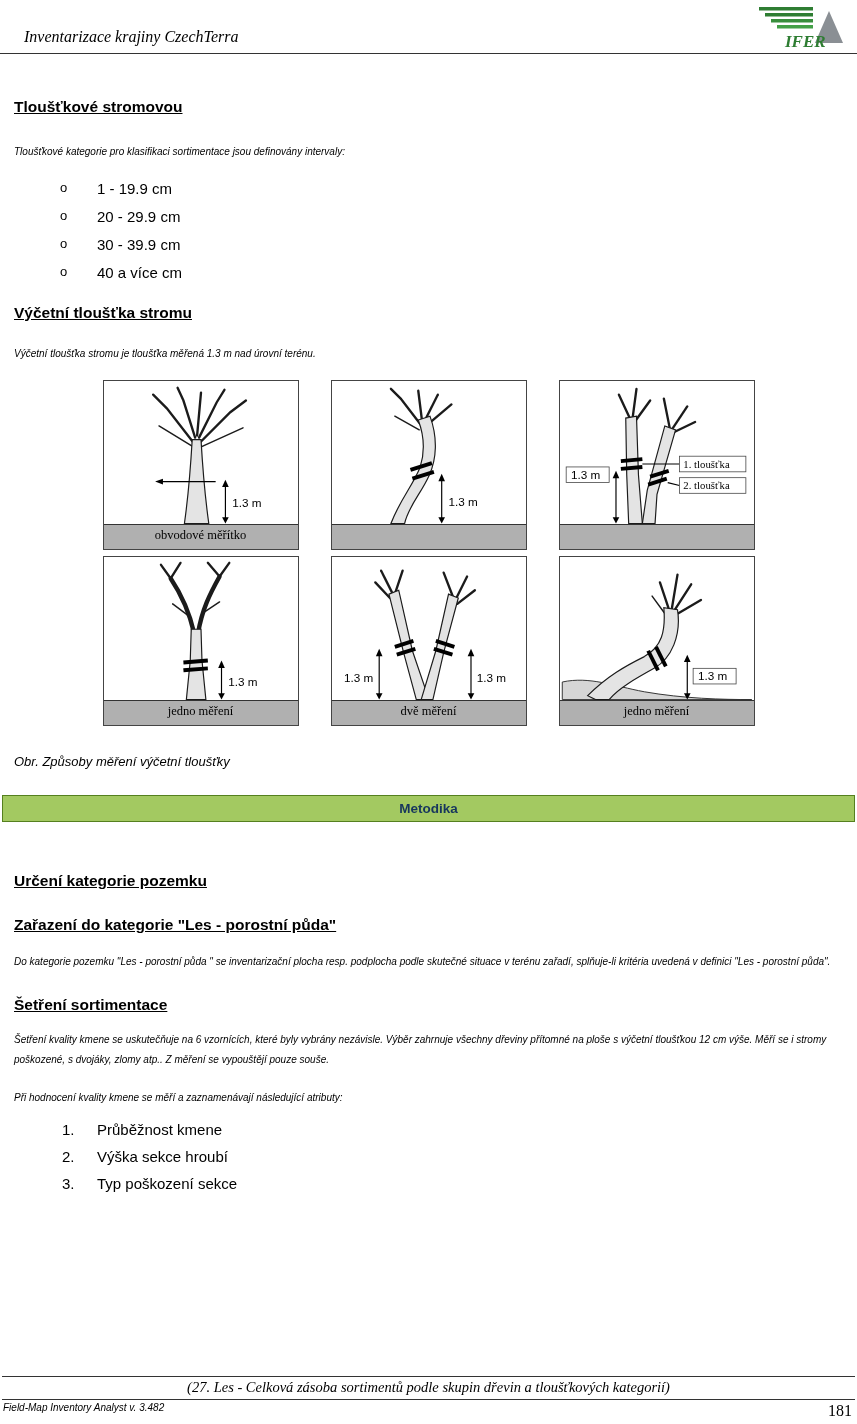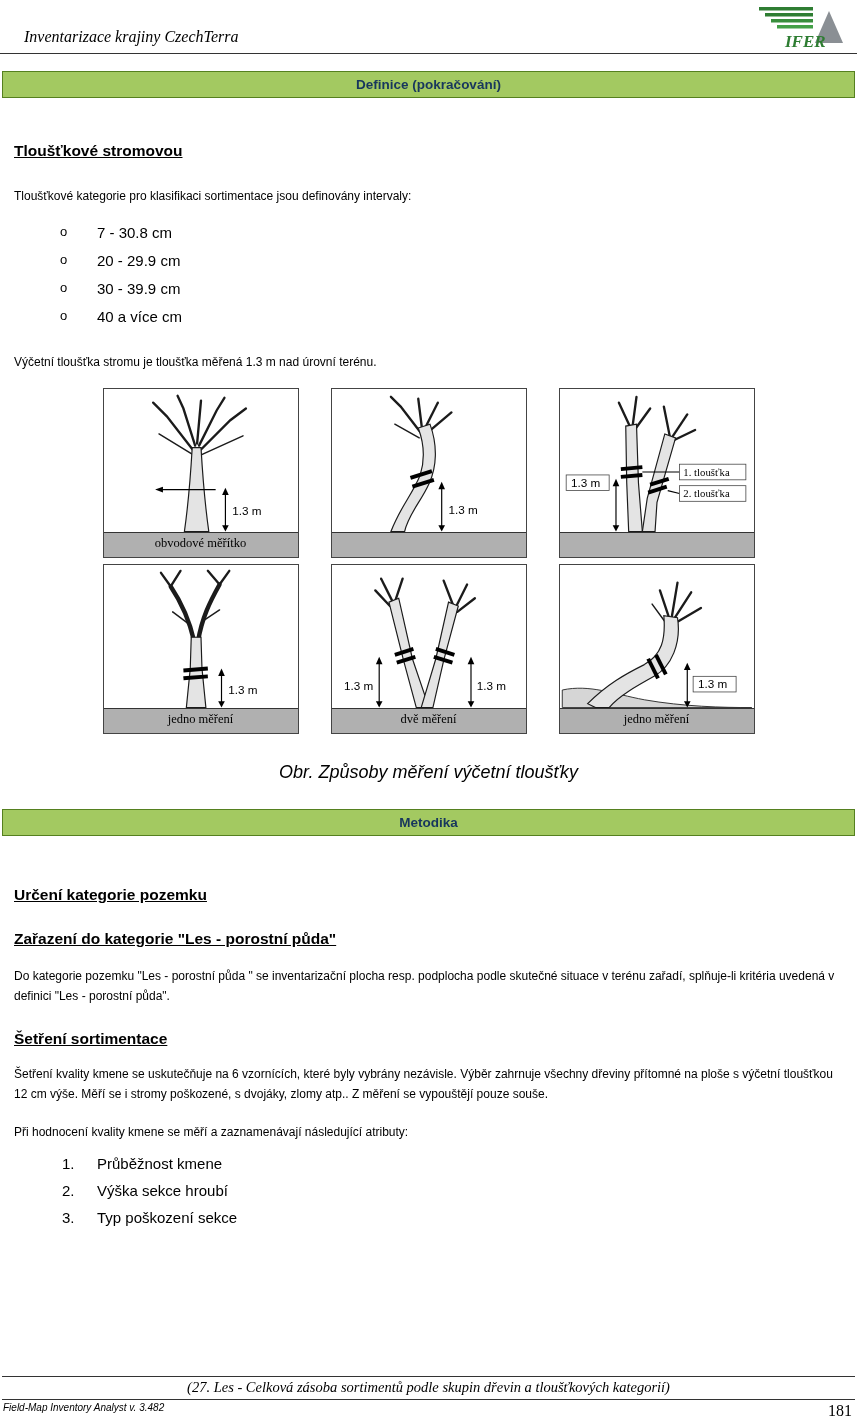--- a/index.html
+++ b/index.html
@@ -20,21 +20,21 @@
 
   .content { padding:0 14px; }
 
   h3.sec { font-size:15.5px; font-weight:bold; text-decoration:underline; }
   .sec1-title { margin-top:44px; }
   .sec2-title { margin-top:18px; }
   .m-title1 { margin-top:50px; }
   .m-title2 { margin-top:26px; }
   .m-title3 { margin-top:24px; }
 
-  p.body { font-size:12px; line-height:20px; }
+  p.body { font-size:10px; line-height:20px;font-style:italic; }
   .intro { margin-top:26px; }
   .sec2-text { margin-top:22px; }
   .m-p1 { margin-top:20px; }
   .m-p2 { margin-top:18px; }
   .m-p3 { margin-top:16px; }
   .m-p4 { margin-top:18px; }
 
   .blist { margin-top:12px; }
   .bitem { display:flex; padding:5.5px 0; font-size:15px; }
   .bmark { margin-left:46px; width:37px; font-size:13px; }
@@ -56,21 +56,21 @@
   svg .thin{ stroke-width:1.5; }
   svg .trunk { fill:#e4e4e4; stroke:#1b1b1b; stroke-width:1.2; }
   svg .mk  { stroke:#000; stroke-width:4; }
   svg .arr { stroke:#000; stroke-width:1.2; fill:none; }
   svg .mtext { font-family:"Liberation Sans", sans-serif; font-size:12px; fill:#000; }
   svg .ntext { font-family:"Liberation Serif", serif; font-size:11px; fill:#000; }
   svg .lblbox { fill:#fff; stroke:#444; stroke-width:0.8; }
   svg .ground { fill:#d6d6d6; stroke:#333; stroke-width:1; }
   svg.tree polygon { fill:#000; }
 
-  .figcap { margin-top:28px; text-align:center; font-style:italic; font-size:18px; }
+  .figcap { margin-top:28px; text-align:left; font-style:italic; font-size:13px; }
 
   
   .footer { margin-top:auto; }
   .f-line { border-top:1.4px solid #333; margin:0 2px; }
   .f-caption { text-align:center; font-family:"Liberation Serif", serif; font-style:italic;
                font-size:14.5px; padding:2px 0 3px 0; }
   .f-row { display:flex; justify-content:space-between; align-items:flex-start; padding:2px 5px 4px 3px; }
   .f-app { font-style:italic; font-size:10px; }
   .f-page { font-family:"Liberation Serif", serif; font-size:16px; }
 </style>
@@ -84,47 +84,47 @@
     <svg class="logo" viewBox="0 0 92 48">
       <rect x="2" y="4" width="54" height="3.5" fill="#2e7d32"></rect>
       <rect x="8" y="10" width="48" height="3.5" fill="#2e7d32"></rect>
       <rect x="14" y="16" width="42" height="3.5" fill="#388e3c"></rect>
       <rect x="20" y="22" width="36" height="3.5" fill="#43a047"></rect>
       <polygon points="58,40 72,8 86,40" fill="#8a8f94"></polygon>
       <text x="28" y="44" font-size="17" font-weight="bold" font-style="italic" fill="#2e7d32" font-family="&quot;Liberation Serif&quot;, serif">IFER</text>
     </svg>
   </header>
 
-  <div class="banner">Definice (pokračování)</div>
 
   <div class="content">
 
     <h3 class="sec sec1-title">Tloušťkové stromovou</h3>
 
     <p class="body intro">Tloušťkové kategorie pro klasifikaci sortimentace jsou definovány intervaly:</p>
 
     <div class="blist">
       <div class="bitem">
         <span class="bmark">o</span>
-        <span>7 - 30.8 cm</span>
+        <span>1 - 19.9 cm</span>
       </div>
       <div class="bitem">
         <span class="bmark">o</span>
         <span>20 - 29.9 cm</span>
       </div>
       <div class="bitem">
         <span class="bmark">o</span>
         <span>30 - 39.9 cm</span>
       </div>
       <div class="bitem">
         <span class="bmark">o</span>
         <span>40 a více cm</span>
       </div>
     </div>
 
+    <h3 class="sec sec2-title">Výčetní tloušťka stromu</h3>
 
     <p class="body sec2-text">Výčetní tloušťka stromu je tloušťka měřená 1.3 m nad úrovní terénu.</p>
 
     <div class="diagrid">
 
       <div class="diag">
         <svg class="tree" viewBox="0 0 194 146">
           <path class="br" d="M90,64 L62,28 L48,14"></path>
           <path class="br" d="M91,58 L79,20 L73,7"></path>
           <path class="br" d="M93,56 L97,12"></path>

